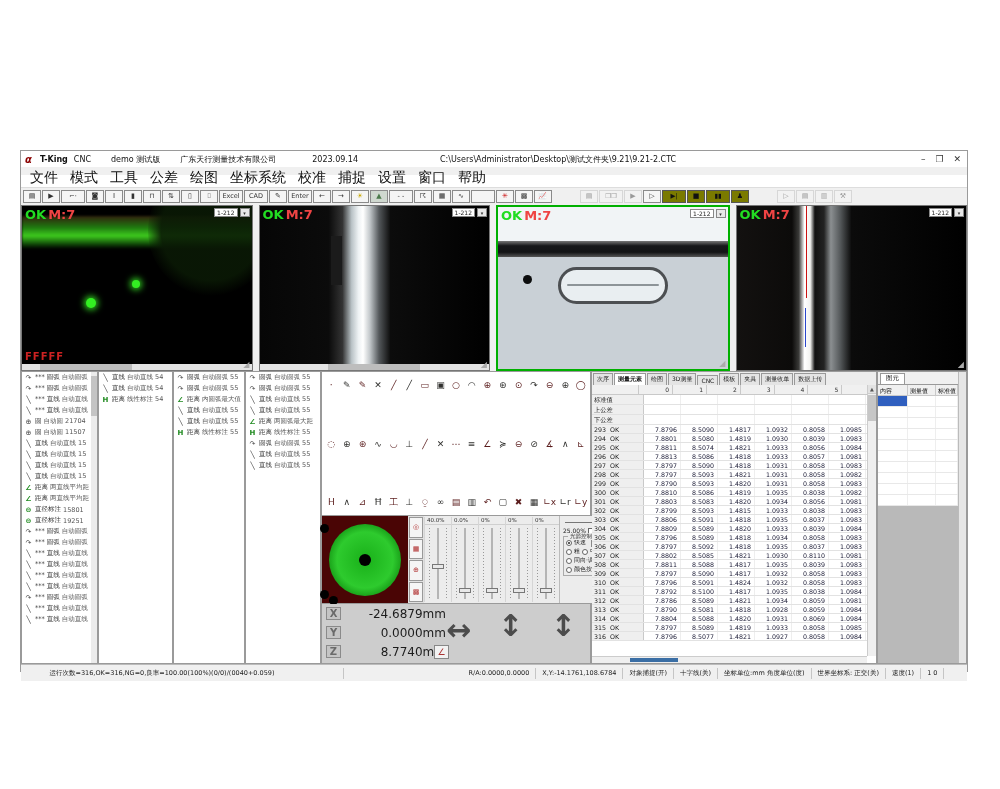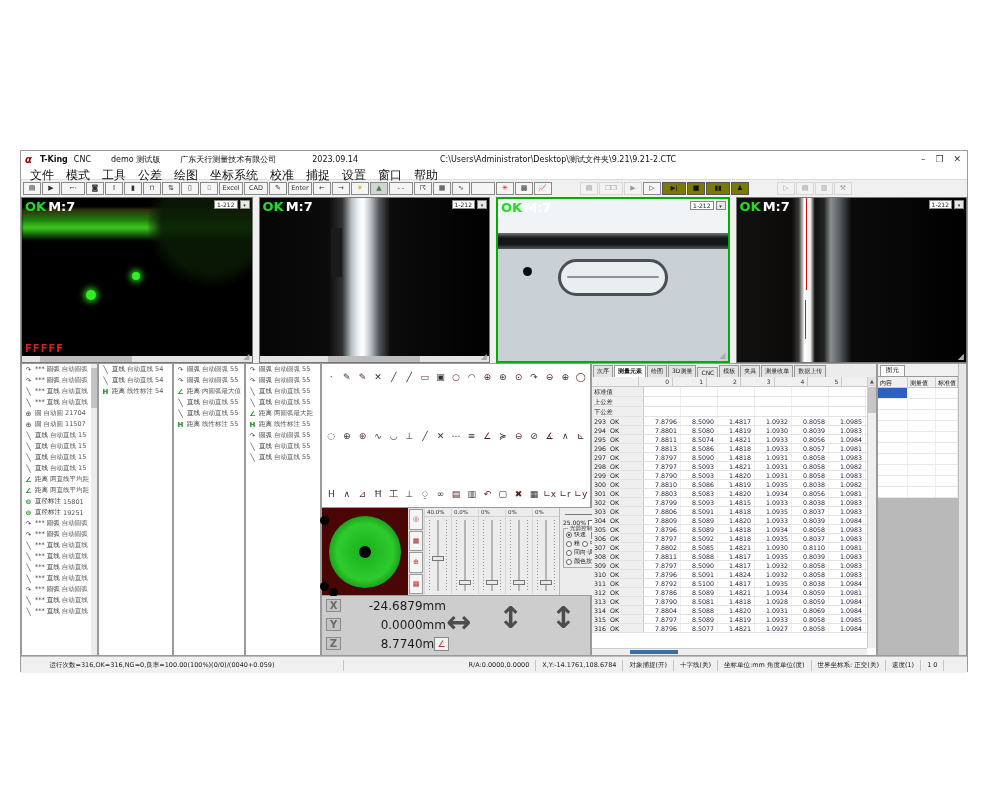--- a/index.html
+++ b/index.html
@@ -14,21 +14,21 @@
   .logo { color:#8b0000; font-weight:bold; font-style:italic; font-size:10px; padding:0 2px; }
   .t-app { font-weight:bold; }
   .t-co { margin-left:14px; }
   .t-date { margin-left:30px; }
   .t-path { margin-left:20px; color:#222;margin-top:46px; }
   .win-ctrls { margin-left:auto; display:flex; gap:10px; padding-right:4px; color:#333; font-size:9px; }
   .win-ctrls span { cursor:pointer; }
 
   
   .menubar { height:13px; background:#fff; border-bottom:1px solid #ddd; display:flex;
-    align-items:flex-start; gap:2px; padding-left:4px; font-size:12px; }
+    align-items:flex-end; gap:2px; padding-left:4px; font-size:14px;margin-top:8px; }
   .menubar .mi { padding:0 5px; }
 
   
   .toolbar { height:17px; background:#f0f0f0; display:flex; align-items:center; gap:1px;
     padding:1px 2px; overflow:hidden; }
   .tb { height:13px; min-width:18px; background:#f5f5f5; border:1px solid #8a8a8a;
     font-size:7px; line-height:11px; text-align:center; padding:0 2px; color:#333;
     display:inline-flex; align-items:center; justify-content:center; }
   .tb.txt { font-size:6.5px; min-width:24px; }
   .tb.yellow { color:#c9a800; }
@@ -37,21 +37,21 @@
   .tb.olive { background:#7a7a00; color:#111; border-color:#555; }
   .tb.dim { opacity:.45; border-color:#bbb; }
   .tb.gap { visibility:hidden; min-width:26px; border:none; background:none; }
 
   
   .cameras { height:166px; display:flex; gap:6px; background:#f0f0f0; }
   .cam { position:relative; flex:1 1 0; background:#000; border:1px solid #777; }
   .cam.selected { border:2px solid #00b000; }
   .cam-status { position:absolute; left:3px; top:1px; z-index:5; font-weight:bold; font-size:13px; }
   .cam-ok { color:#22dd22; }
-  .cam-m { color:#ffffff; margin-left:2px; }
+  .cam-m { color:#ef4444; margin-left:2px; }
   .cam-scale { position:absolute; right:14px; top:2px; z-index:5; background:#fff;
     border:1px solid #888; font-size:6px; padding:0 2px; color:#222; height:9px; line-height:8px; }
   .cam-dd { position:absolute; right:2px; top:2px; z-index:5; width:10px; height:9px;
     background:#e8e8e8; border:1px solid #888; font-size:5px; text-align:center; line-height:8px; color:#333; }
   .cam-resize { position:absolute; right:2px; bottom:1px; z-index:5; color:#aaa; font-size:8px; }
   .cam-extra { position:absolute; left:3px; bottom:8px; z-index:5; color:#cc2222;
     font-weight:bold; font-size:10px; letter-spacing:1px; }
   .cam-hscroll { position:absolute; left:0; right:0; bottom:0; height:6px; background:#e4e4e4; z-index:4; }
   .cam-hscroll .thumb { position:absolute; left:8%; width:40%; top:0; bottom:0; background:#bdbdbd; }
   .scene { position:absolute; inset:0; overflow:hidden; }

